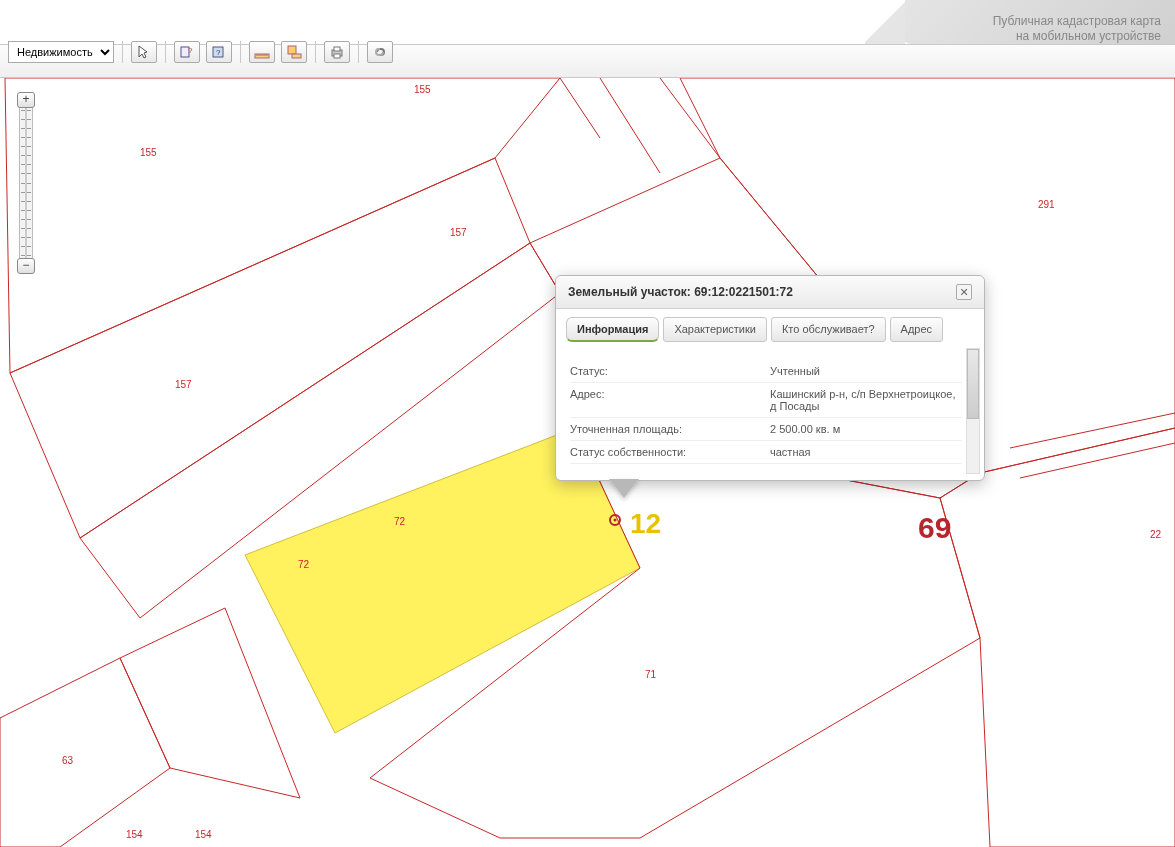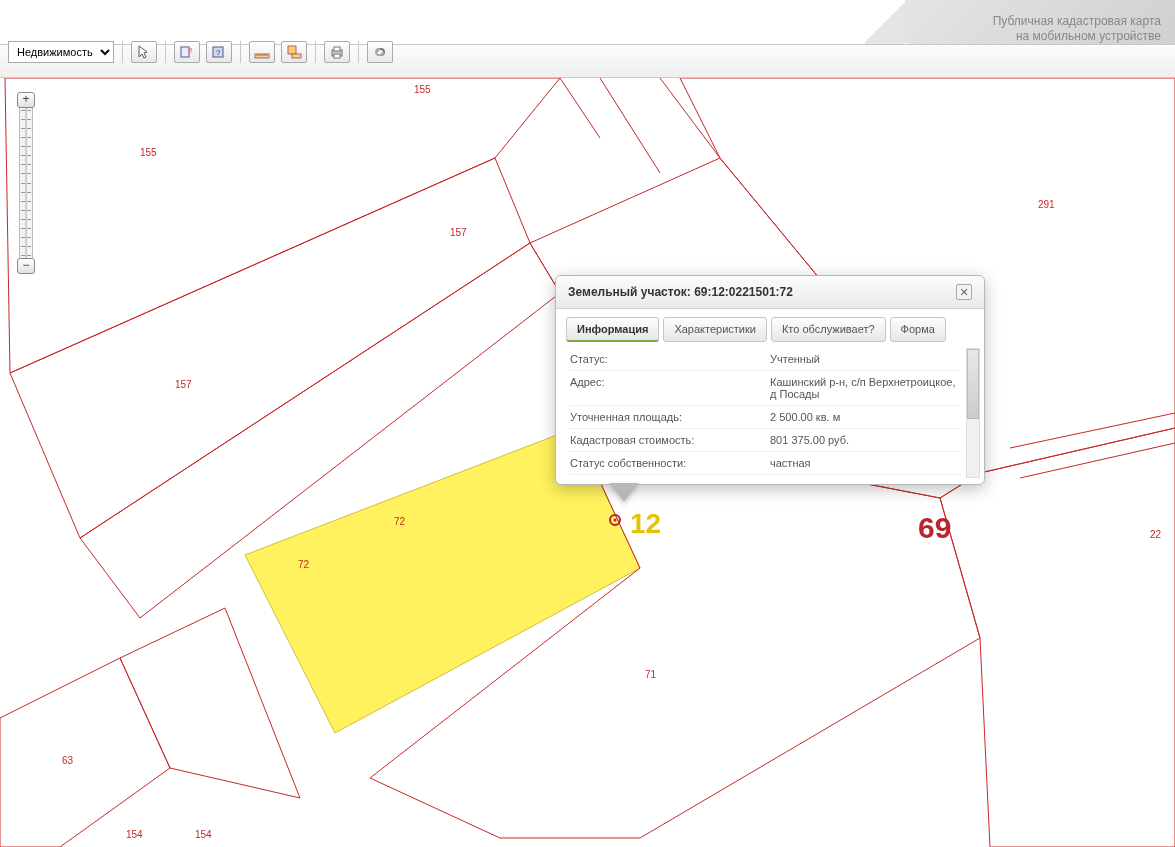--- a/index.html
+++ b/index.html
@@ -30,22 +30,22 @@
 .zoom-tick { height: 1px; background: #999; margin: 0 1px; }
 .zoom-track::before{content:"";position:absolute;left:50%;top:0;bottom:0;width:2px;background:#ccc;transform:translateX(-50%);}
 
 
 .popup { position: absolute; left: 535px; top: 275px; width: 430px; background: #fff; border: 1px solid #b8b8b8; border-radius: 6px; box-shadow: 0 4px 16px rgba(0,0,0,.25); margin-left: 20px; }
 .popup-hd { background: linear-gradient(#fbfbfb,#eaeaea); padding: 8px 12px; border-bottom: 1px solid #d0d0d0; border-radius: 6px 6px 0 0; display: flex; justify-content: space-between; align-items: center; }
 .popup-title { font-weight: bold; font-size: 12px; color: #333; }
 .popup-close { width: 16px; height: 16px; border: 1px solid #aaa; border-radius: 2px; background: #f4f4f4; font-size: 11px; color: #666; display:flex; align-items:center; justify-content:center; cursor: pointer; }
 .popup-tabs { display: flex; gap: 4px; padding: 8px 10px 0; }
 .tab { padding: 5px 10px; background: linear-gradient(#fdfdfd,#e7e7e7); border: 1px solid #c7c7c7; border-radius: 3px; font-size: 11px; color: #555; cursor: pointer; }
-.tab.active { font-weight: bold; color: #333; border-bottom: 2px solid #7aa93c; }
-.popup-body { padding: 6px 0 6px 14px; position: relative; }
+.tab.active { font-weight: bold; color: #333; border-bottom: 2px solid #7aa93c; border-radius: 6px; }
+.popup-body { padding: 18px 0 6px 14px; position: relative; }
 .popup-body-inner { max-height: 130px; overflow: hidden; padding-right: 22px; }
 .info-row { display: flex; padding: 5px 0; border-bottom: 1px solid #eee; font-size: 11px; color: #555; }
 .info-row:last-child { border-bottom: none; opacity:.6; }
 .info-label { width: 200px; }
 .info-value { flex: 1; font-weight: normal; }
 .popup-scroll { position: absolute; right: 4px; top: 6px; bottom: 6px; width: 14px; background: #f0f0f0; border: 1px solid #ddd; }
 .popup-scroll-thumb { position: absolute; top: 0; left: 0; right: 0; height: 70px; background: linear-gradient(#e8e8e8,#ccc); border: 1px solid #bbb; }
 .popup-arrow { position: absolute; left: 54px; bottom: -18px; width: 0; height: 0; border-left: 14px solid transparent; border-right: 14px solid transparent; border-top: 18px solid #fff; filter: drop-shadow(0 2px 2px rgba(0,0,0,.2)); }
 .popup-arrow::before { content: ""; position: absolute; left: -15px; top: -19px; border-left: 15px solid transparent; border-right: 15px solid transparent; border-top: 19px solid #b8b8b8; z-index: -1; }
 </style>
@@ -188,39 +188,35 @@
 
 <div class="popup">
   <div class="popup-hd">
     <span class="popup-title">Земельный участок: 69:12:0221501:72</span>
     <span class="popup-close">✕</span>
   </div>
   <div class="popup-tabs">
     <div class="tab active">Информация</div>
     <div class="tab">Характеристики</div>
     <div class="tab">Кто обслуживает?</div>
-    <div class="tab">Форма</div>
+    <div class="tab">Адрес</div>
   </div>
   <div class="popup-body">
     <div class="popup-body-inner">
       <div class="info-row">
         <div class="info-label">Статус:</div>
         <div class="info-value">Учтенный</div>
       </div>
       <div class="info-row">
         <div class="info-label">Адрес:</div>
         <div class="info-value">Кашинский р-н, с/п Верхнетроицкое, д Посады</div>
       </div>
       <div class="info-row">
         <div class="info-label">Уточненная площадь:</div>
         <div class="info-value">2 500.00 кв. м</div>
-      </div>
-      <div class="info-row">
-        <div class="info-label">Кадастровая стоимость:</div>
-        <div class="info-value">801 375.00 руб.</div>
       </div>
       <div class="info-row">
         <div class="info-label">Статус собственности:</div>
         <div class="info-value">частная</div>
       </div>
       <div class="info-row">
         
         
       </div>
     </div>

